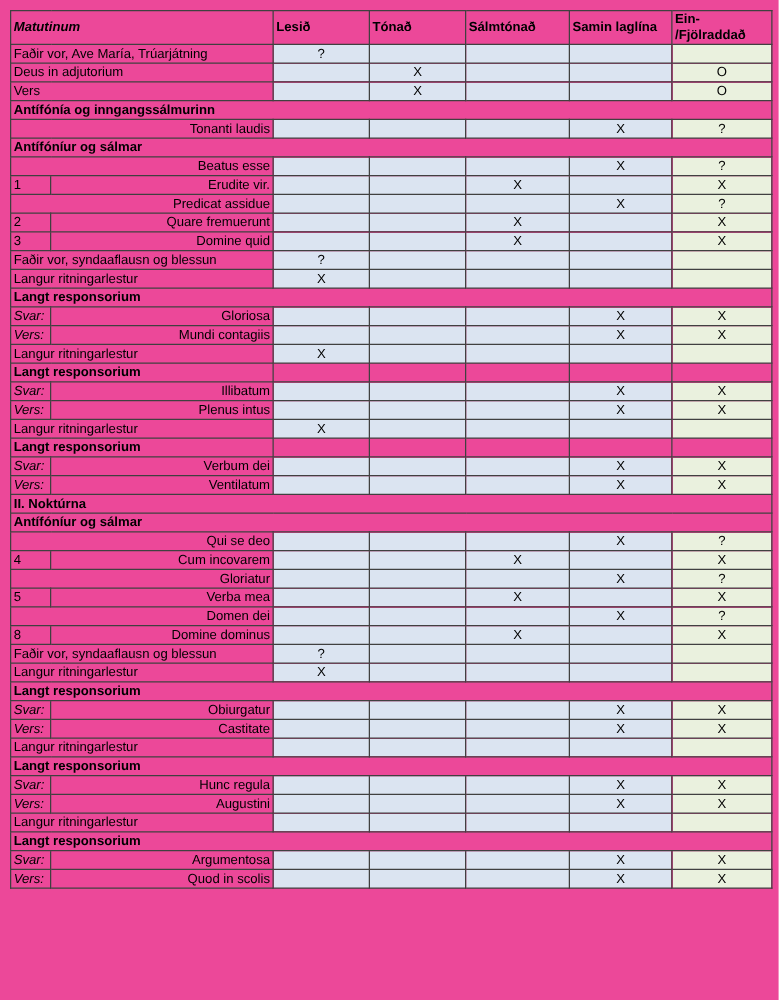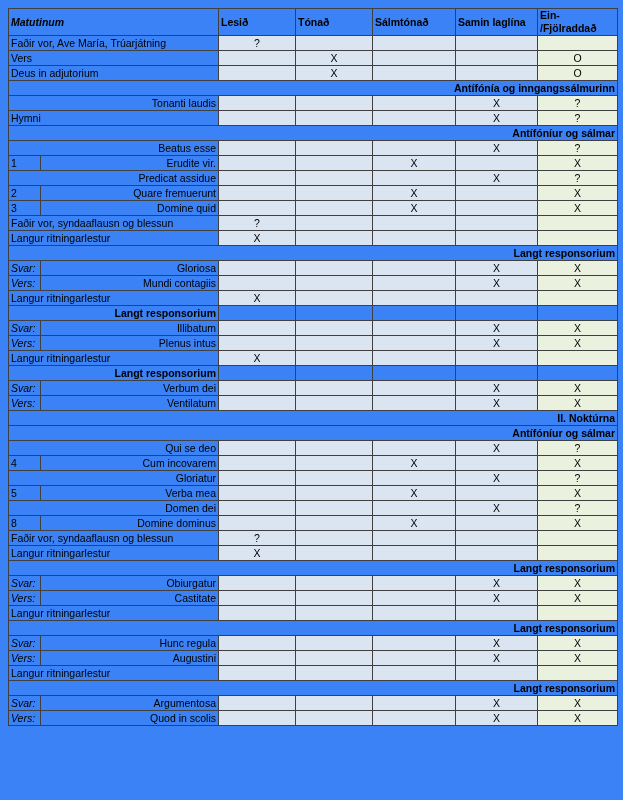--- a/index.html
+++ b/index.html
@@ -1,37 +1,37 @@
 <!DOCTYPE html>
 <html><head>
 <meta charset="utf-8">
 <style>
   html,body { margin:0; padding:0; background:#ffffff; }
   .page {
-    position:relative; width:623px; height:800px; background:#3b82f6;
+    position:relative; width:623px; height:800px; background:#ec4899;
     font-family:"Liberation Sans", sans-serif; overflow:hidden;
     --blue:#dbe4f1; --green:#eaf1de; --latin:#4f81bd; --border:#404040;
   }
   table.grid {
     position:absolute; left:8px; top:8px; width:609px;
     border-collapse:collapse; table-layout:fixed;
   }
   table.grid td {
     border:1px solid var(--border);
     font-size:10.5px; line-height:13px; color:#000;
     padding:0 2px; vertical-align:middle; overflow:hidden; white-space:nowrap;
     height:14px;
   }
   thead td {
     height:33px; vertical-align:top; padding-top:3px;
     font-weight:bold; font-size:11px;
   }
   td.title { font-style:italic; padding-left:4px; }
   td.colhead { padding-left:5px; }
-  tr.sec td { font-weight:bold;text-align:right; }
+  tr.sec td { font-weight:bold; }
   td.seclabel { padding-left:4px; }
   td.label { padding-left:4px; }
   td.name { padding-left:8px; }
   td.latin { color:var(--latin);text-align:right; }
   td.ital { font-style:italic; }
   td.val { text-align:center; padding:0; }
   td.blue { background:var(--blue); }
   td.green { background:var(--green); }
 </style>
 </head>
@@ -64,48 +64,40 @@
     <tbody id="tbody">
         <tr>
           <td colspan="2" class="label">Faðir vor, Ave María, Trúarjátning</td>
           <td class="val blue">?</td>
           <td class="val blue"></td>
           <td class="val blue"></td>
           <td class="val blue"></td>
           <td class="val green"></td>
         </tr>
         <tr>
+          <td colspan="2" class="label">Deus in adjutorium</td>
+          <td class="val blue"></td>
+          <td class="val blue">X</td>
+          <td class="val blue"></td>
+          <td class="val blue"></td>
+          <td class="val green">O</td>
+        </tr>
+        <tr>
           <td colspan="2" class="label">Vers</td>
           <td class="val blue"></td>
           <td class="val blue">X</td>
           <td class="val blue"></td>
           <td class="val blue"></td>
           <td class="val green">O</td>
         </tr>
-        <tr>
-          <td colspan="2" class="label">Deus in adjutorium</td>
-          <td class="val blue"></td>
-          <td class="val blue">X</td>
-          <td class="val blue"></td>
-          <td class="val blue"></td>
-          <td class="val green">O</td>
-        </tr>
         <tr class="sec">
           <td class="seclabel" colspan="7">Antífónía og inngangssálmurinn</td>
         </tr>
         <tr>
           <td colspan="2" class="label latin">Tonanti laudis</td>
-          <td class="val blue"></td>
-          <td class="val blue"></td>
-          <td class="val blue"></td>
-          <td class="val blue">X</td>
-          <td class="val green">?</td>
-        </tr>
-        <tr>
-          <td colspan="2" class="label">Hymni</td>
           <td class="val blue"></td>
           <td class="val blue"></td>
           <td class="val blue"></td>
           <td class="val blue">X</td>
           <td class="val green">?</td>
         </tr>
         <tr class="sec">
           <td class="seclabel" colspan="7">Antífóníur og sálmar</td>
         </tr>
         <tr>

